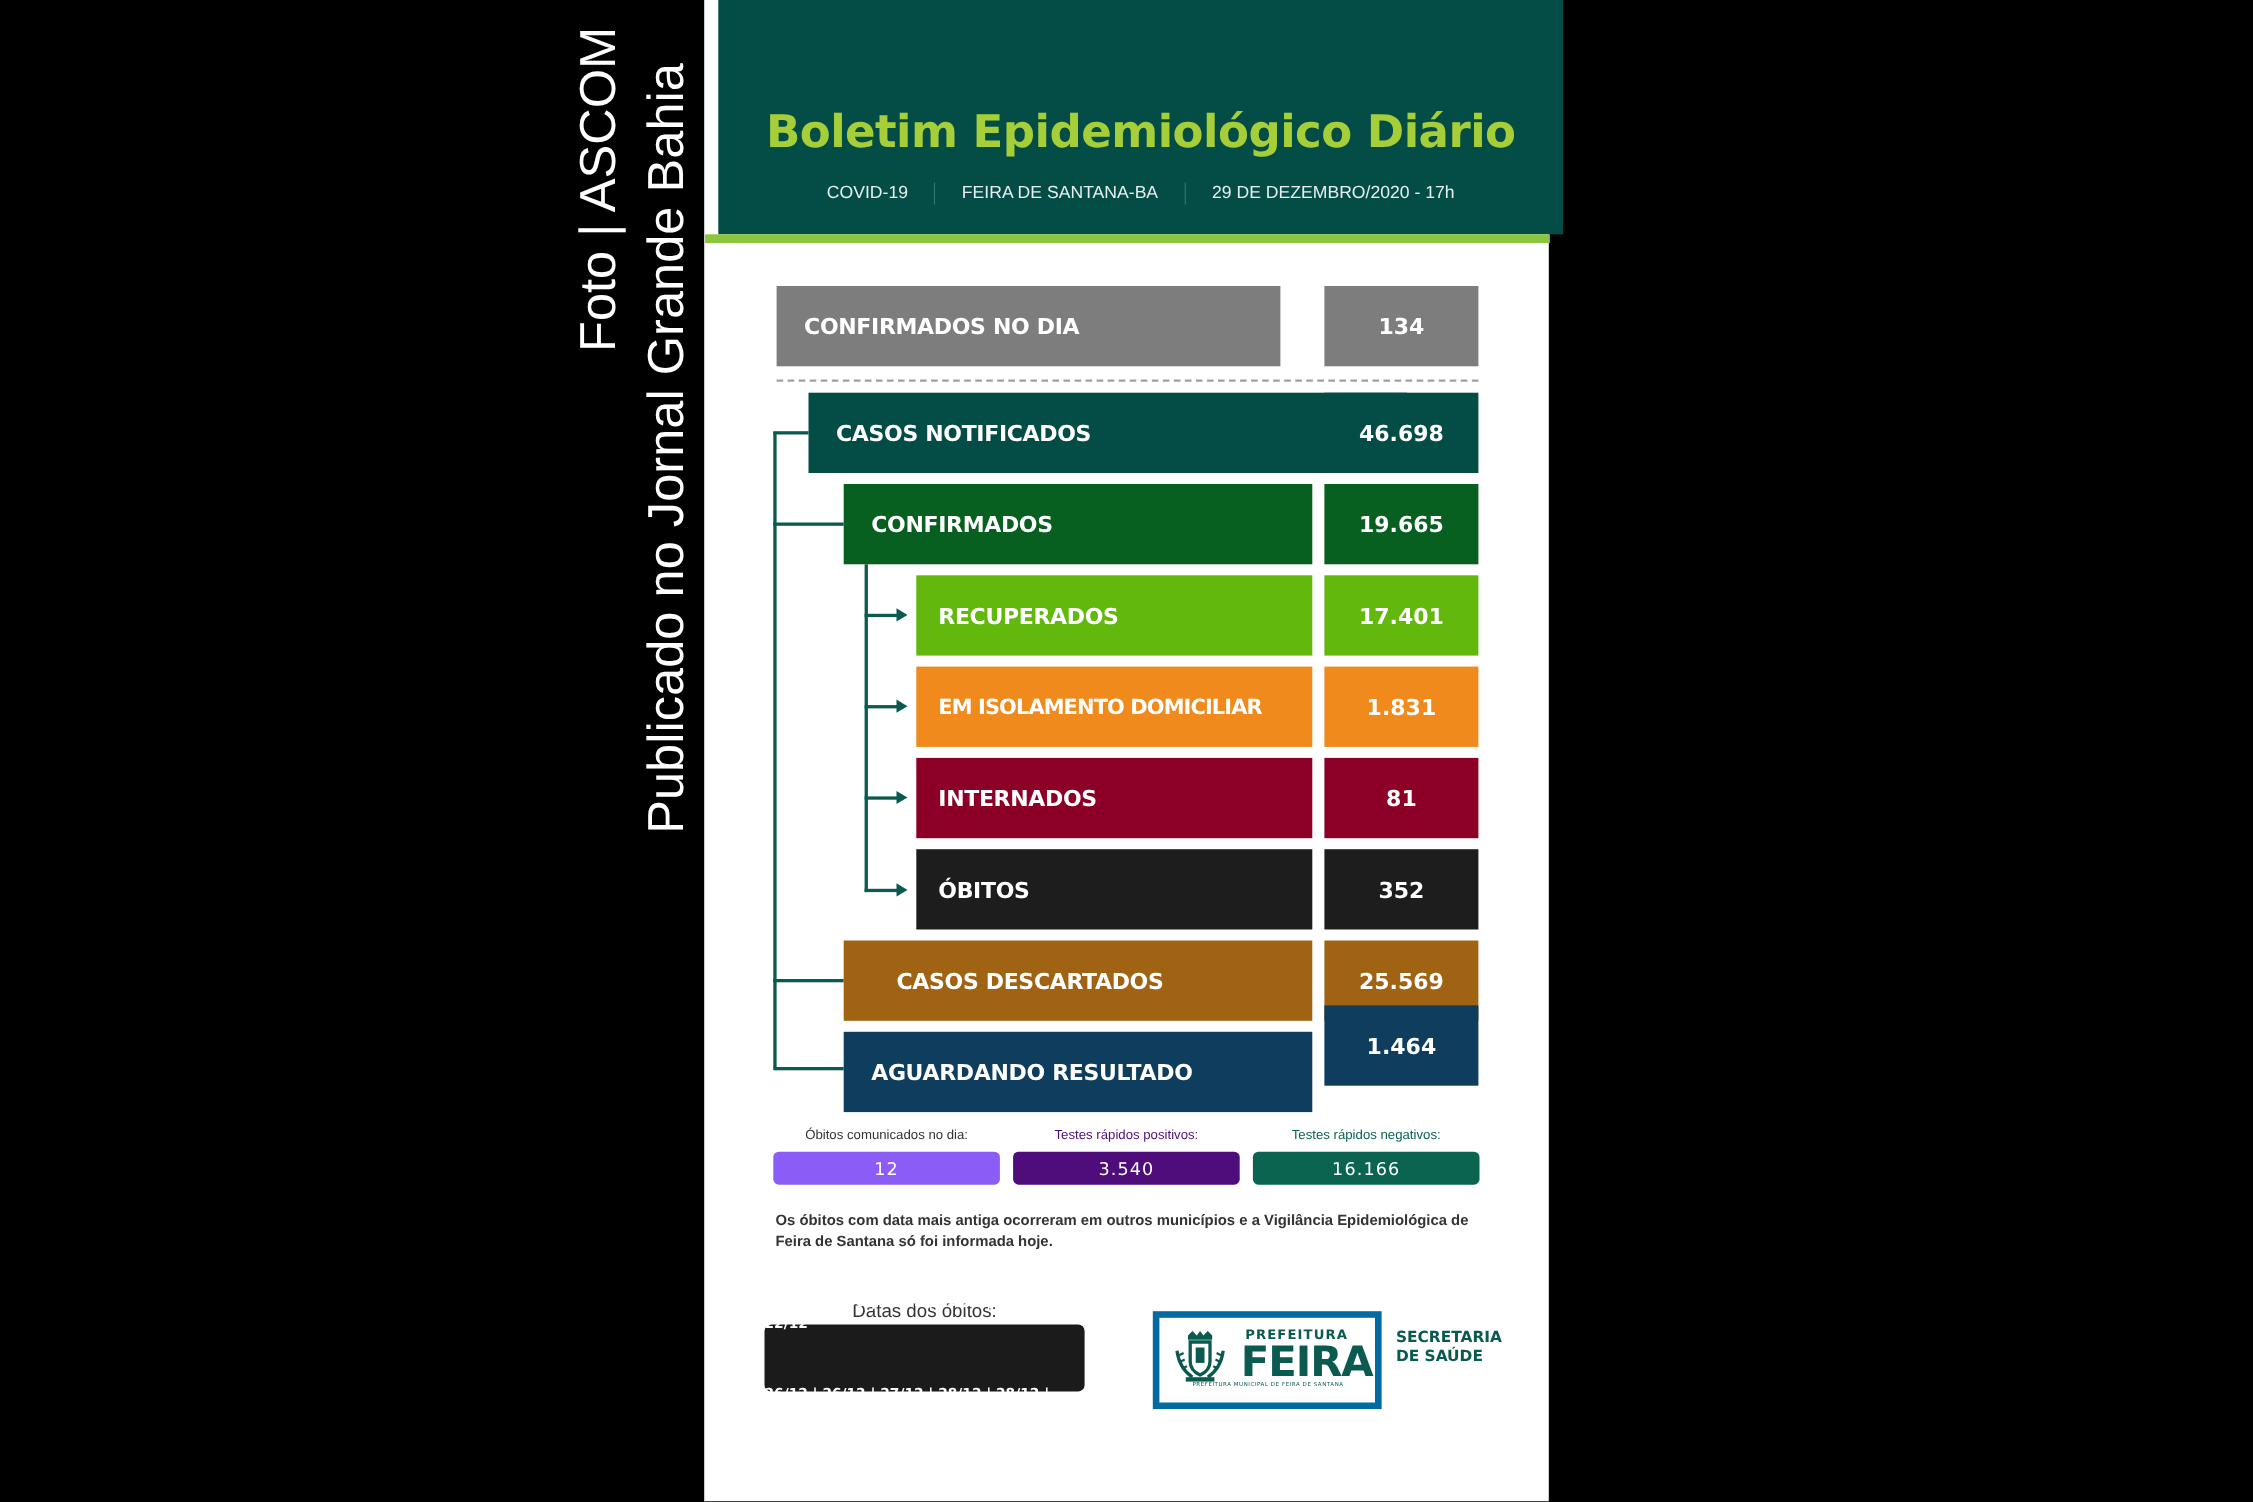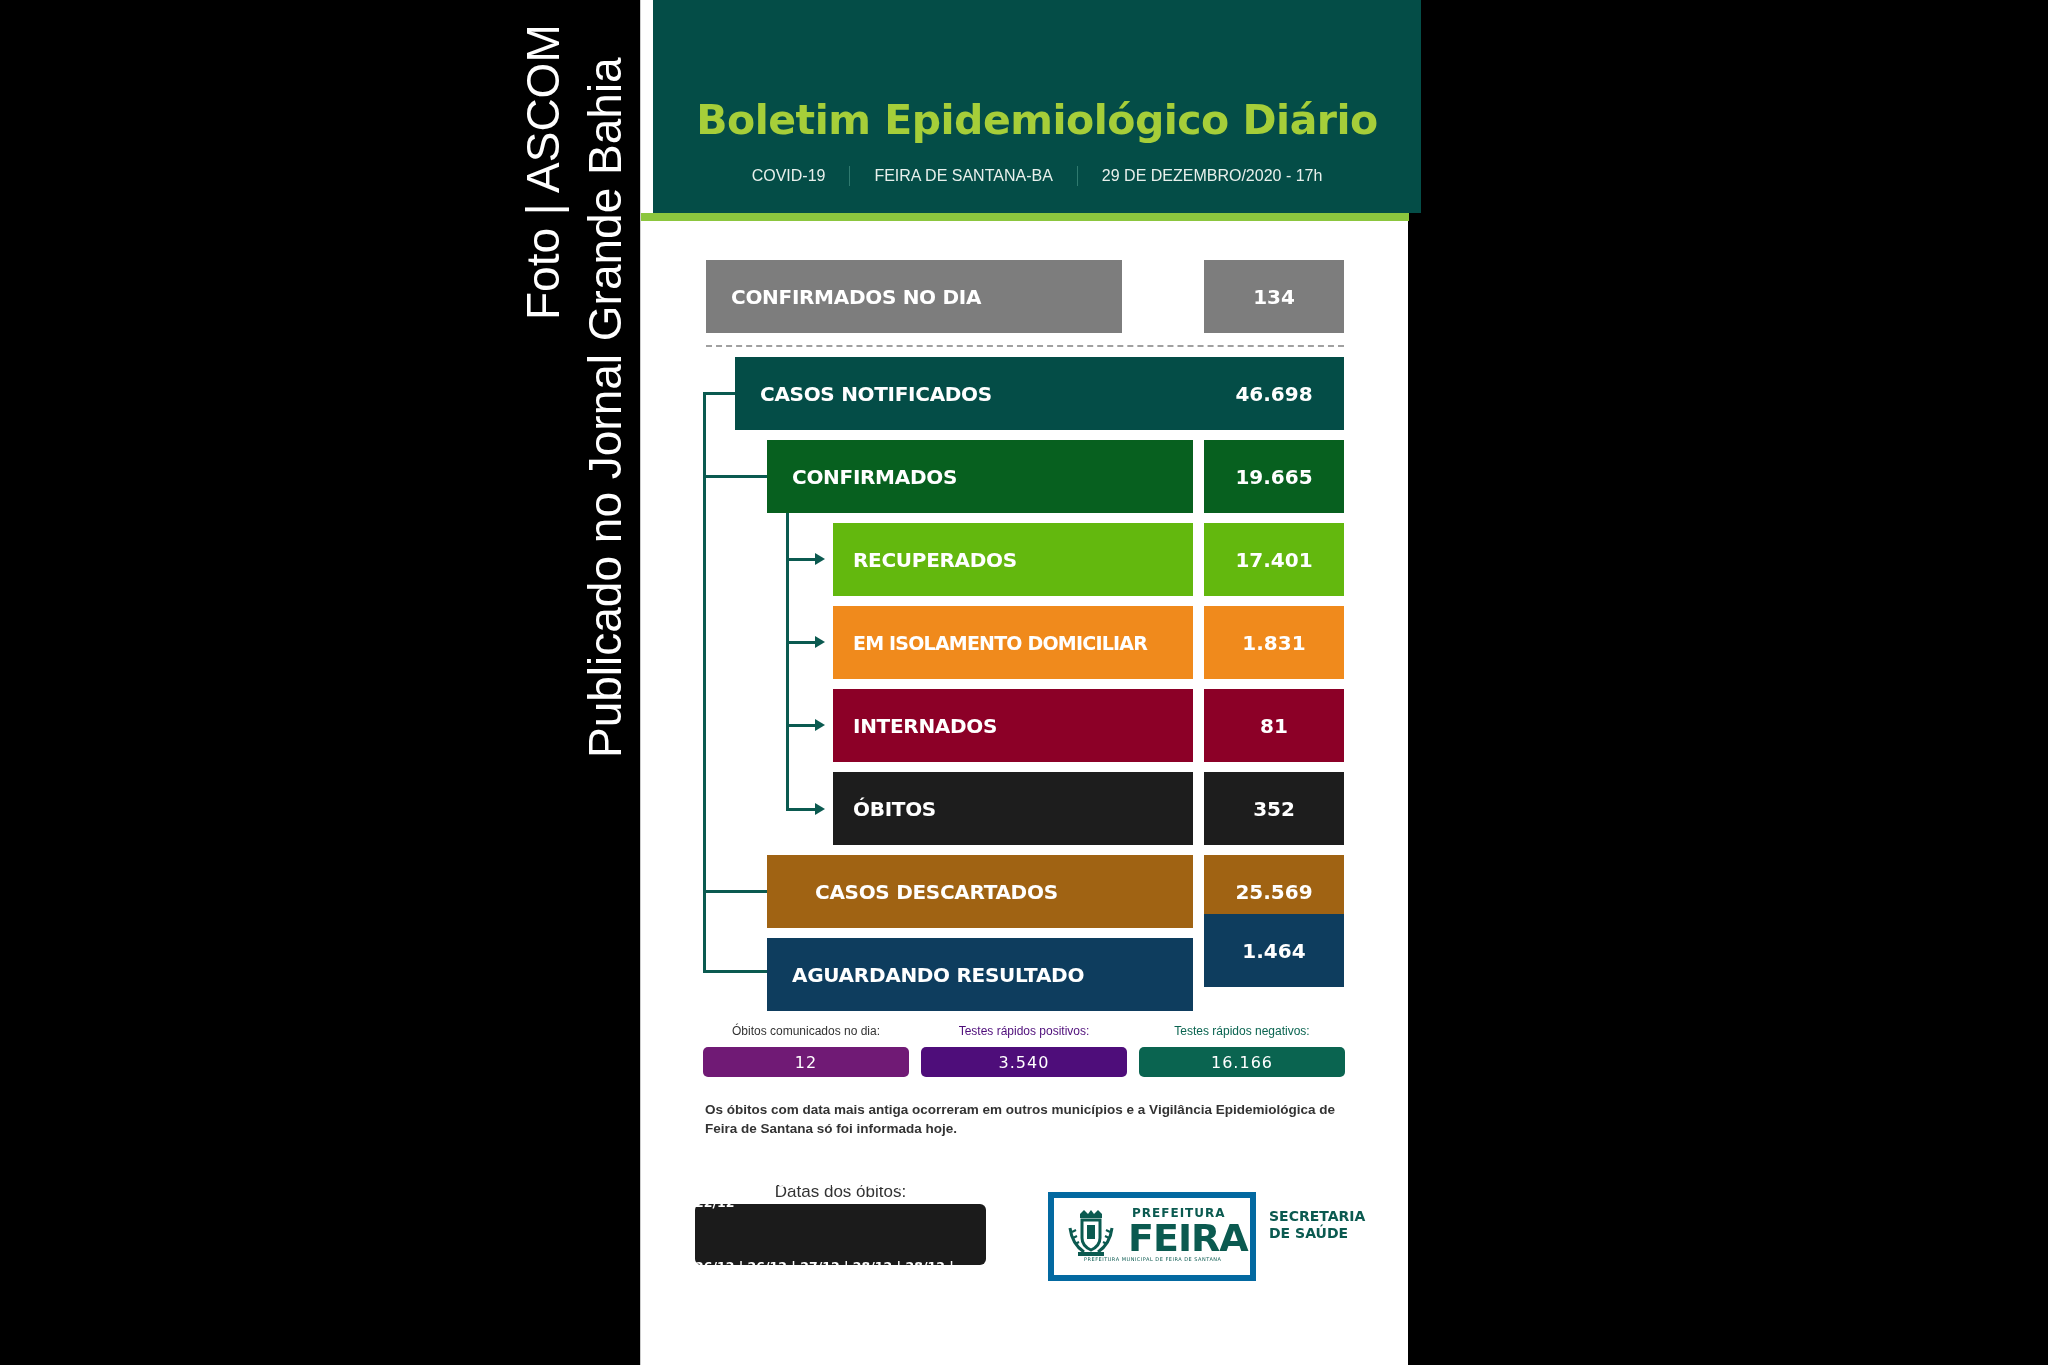--- a/index.html
+++ b/index.html
@@ -119,21 +119,21 @@
     <div class="subtitle">
       <span>COVID-19</span>
       <span class="sep"></span>
       <span>FEIRA DE SANTANA-BA</span>
       <span class="sep"></span>
       <span>29 DE DEZEMBRO/2020 - 17h</span>
     </div>
   </div>
   <div class="header-stripe"></div>
 
-  <div class="row-label" style="left:65px;top:260px;width:416px;background:#7d7d7d;">CONFIRMADOS NO DIA</div>
+  <div class="row-label" style="left:65px;top:260px;width:458px;background:#7d7d7d;">CONFIRMADOS NO DIA</div>
   <div class="row-value" style="top:260px;background:#7d7d7d;">134</div>
 
   <div class="dashes"></div>
 
   <div class="tree-line" style="left:62px;top:393px;width:3px;height:578px;"></div>
   <div class="tree-line" style="left:62px;top:392px;width:32px;height:3px;"></div>
   <div class="tree-line" style="left:62px;top:475px;width:64px;height:3px;"></div>
   <div class="tree-line" style="left:62px;top:890px;width:64px;height:3px;"></div>
   <div class="tree-line" style="left:62px;top:970px;width:64px;height:3px;"></div>
 
@@ -165,21 +165,21 @@
   <div class="row-label" style="left:192px;top:772px;width:360px;background:#1d1d1d;padding-left:20px;">ÓBITOS</div>
   <div class="row-value" style="top:772px;background:#1d1d1d;">352</div>
 
   <div class="row-label" style="left:126px;top:855px;width:426px;background:#a06313;padding-left:48px;">CASOS DESCARTADOS</div>
   <div class="row-value" style="top:855px;background:#a06313;">25.569</div>
 
   <div class="row-label" style="left:126px;top:938px;width:426px;background:#0e3d5e;">AGUARDANDO RESULTADO</div>
   <div class="row-value" style="top:914px;background:#0e3d5e;">1.464</div>
 
   <div class="mini-label" style="left:62px;color:#333;">Óbitos comunicados no dia:</div>
-  <div class="pill" style="left:62px;background:#701a75;">12</div>
+  <div class="pill" style="left:62px;background:#8b5cf6;">12</div>
 
   <div class="mini-label" style="left:280px;color:#4e0d7a;">Testes rápidos positivos:</div>
   <div class="pill" style="left:280px;background:#4e0d7a;">3.540</div>
 
   <div class="mini-label" style="left:498px;color:#0a6450;">Testes rápidos negativos:</div>
   <div class="pill" style="left:498px;background:#0a6450;">16.166</div>
 
   <div class="note">Os óbitos com data mais antiga ocorreram em outros municípios e a Vigilância Epidemiológica de Feira de Santana só foi informada hoje.</div>
 
   <div class="dates-label">Datas dos óbitos:</div>

